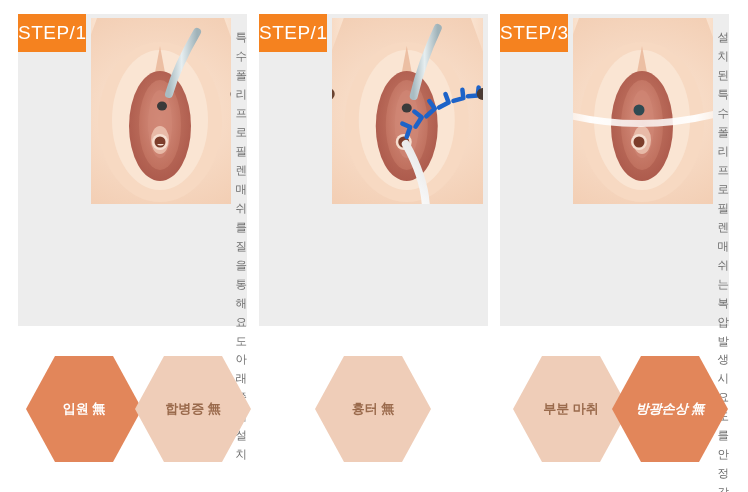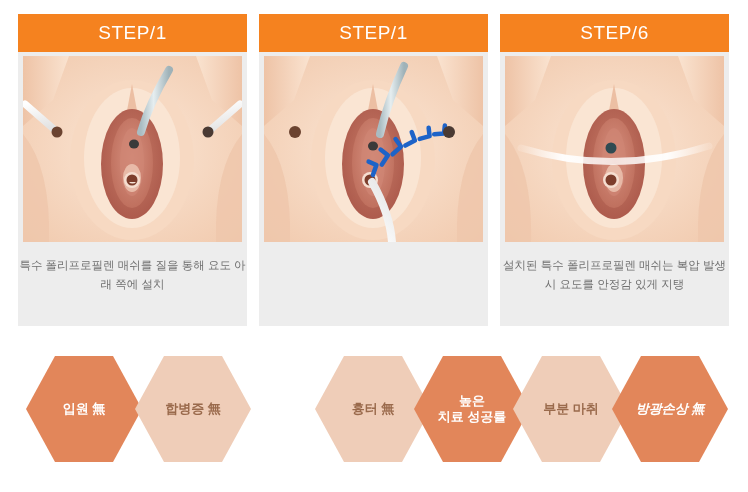--- a/index.html
+++ b/index.html
@@ -15,21 +15,21 @@
   .cards {
     position: absolute;
     left: 18px; top: 14px;
     width: 712px; height: 312px;
     display: flex;
     gap: 12px;
   }
   .card {
     width: 229px;
     display: flex;
-    flex-direction: column;
+    flex-direction: row;
     background: #ededed;
   }
   .card-header {
     height: 38px;
     background: #f5821f;
     display: flex;
     align-items: center;
     justify-content: center;
   }
   .card-header-label {
@@ -232,21 +232,21 @@
           </g>
 
           <circle cx="31" cy="76" r="6" fill="#6b4330"></circle>
           <circle cx="185" cy="76" r="6" fill="#4a3a33"></circle>
         </svg>
       </div>
     </div>
 
     <div class="card">
       <div class="card-header">
-        <span class="card-header-label">STEP/6</span>
+        <span class="card-header-label">STEP/3</span>
       </div>
       <div class="card-figure">
         <svg viewBox="0 0 219 186" preserveAspectRatio="xMidYMid slice">
           <defs>
             <radialGradient id="skin3" cx="50%" cy="50%" r="70%">
               <stop offset="0%" stop-color="#fbe6d5"></stop>
               <stop offset="100%" stop-color="#f1caae"></stop>
             </radialGradient>
             <linearGradient id="thighL3" x1="0" y1="0" x2="1" y2="0">
               <stop offset="0%" stop-color="#eec3a6"></stop>
@@ -304,24 +304,20 @@
   <div class="hex-row">
     <div class="hex dark" style="left:8px;">
       <span class="hex-label">입원 無</span>
     </div>
     <div class="hex light" style="left:117px;">
       <span class="hex-label">합병증 無</span>
     </div>
     <div class="hex light" style="left:297px;">
       <span class="hex-label">흉터 無</span>
     </div>
-    <div class="hex dark" style="left:396px;">
-      <span class="hex-label">높은
-치료 성공률</span>
-    </div>
     <div class="hex light" style="left:495px;align-items:center;">
       <span class="hex-label">부분 마취</span>
     </div>
     <div class="hex dark" style="left:594px;font-style:italic;">
       <span class="hex-label">방광손상 無</span>
     </div>
   </div>
 
 </div>
 

